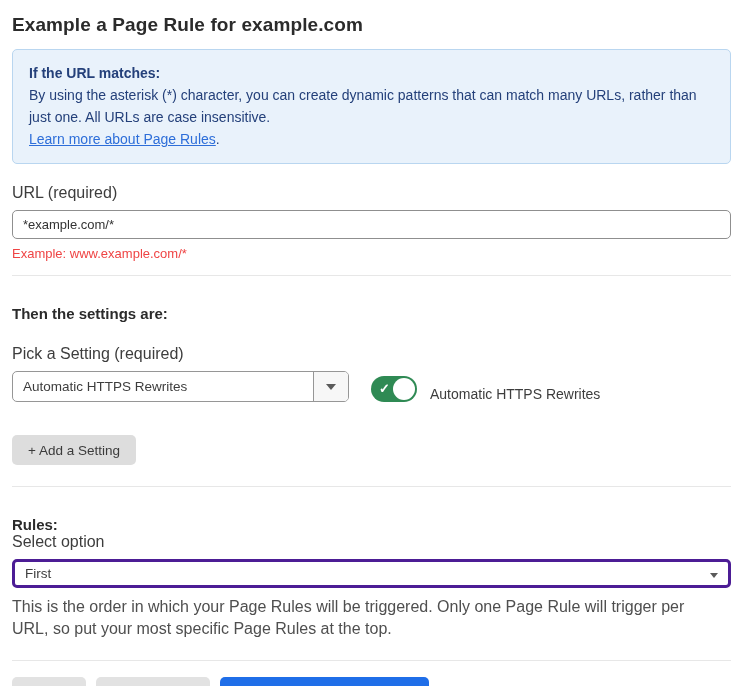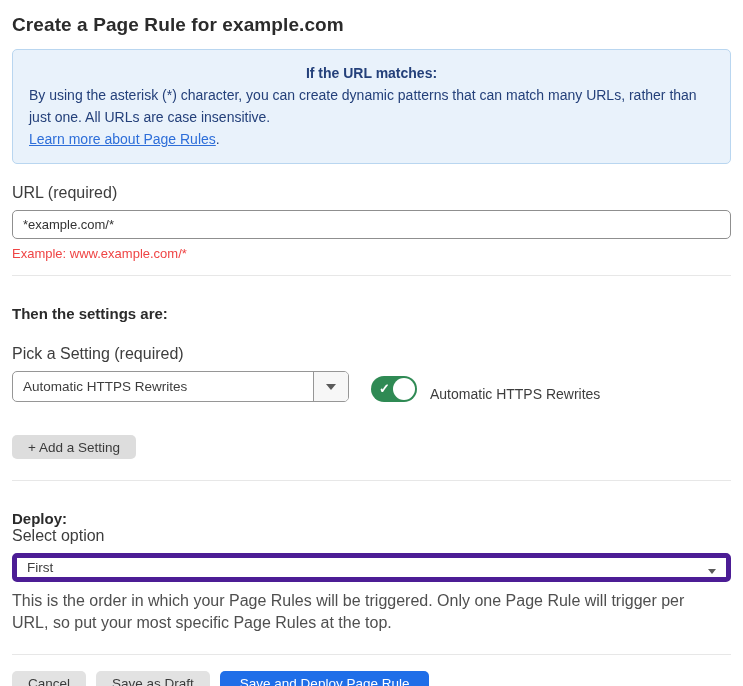--- a/index.html
+++ b/index.html
@@ -24,21 +24,21 @@
   .info-box {
     background: #e9f2fb;
     border: 1px solid #b9d6f0;
     border-radius: 5px;
     padding: 12px 16px 13px 16px;
     color: #24407a;
     font-size: 14px;
     line-height: 22px;
     margin-bottom: 20px;
   }
-  .info-box .info-heading { font-weight: bold; text-align: center; }
+  .info-box .info-heading { font-weight: bold; }
   .info-box a.info-link {
     color: #2d6ed9;
     text-decoration: underline;
     cursor: pointer;
   }
 
   .field-label {
     font-size: 16px;
     color: #3d3d3d;
     margin-bottom: 8px;
@@ -151,21 +151,21 @@
   .toggle-text {
     margin-left: 13px;
     font-size: 14px;
     color: #3d3d3d;
   }
 
   .btn {
     display: inline-flex;
     align-items: center;
     justify-content: center;
-    height: 24px;
+    height: 30px;
     border: none;
     border-radius: 5px;
     font-family: "Liberation Sans", sans-serif;
     font-size: 13.5px;
     color: #3b3b3b;
     background: #e2e2e2;
     padding: 0 16px;
     cursor: pointer;
   }
   .btn-add { margin-top: 33px; background: #dddddd; }
@@ -173,21 +173,21 @@
     background: #1f6ee8;
     color: #ffffff;
     padding: 0 20px;
   }
 
   .order-section .field-label { }
   .select-full {
     position: relative;
     width: 100%;
     height: 29px;
-    border: 5px solid #4c1d95;
+    border: 3px solid #4c1d95;
     border-radius: 5px;
     background: #ffffff;
     display: flex;
     align-items: center;
     cursor: pointer;
   }
   .select-full .select-value {
     padding: 0 10px;
     font-size: 13.5px;
     color: #3d3d3d;
@@ -213,21 +213,21 @@
     align-items: center;
     gap: 10px;
     margin-top: 16px;
   }
 </style>
 </head>
 <body>
 
 <div class="container">
 
-  <div class="page-title">Create a Page Rule for example.com</div>
+  <div class="page-title">Example a Page Rule for example.com</div>
 
   <div class="info-box">
     <div class="info-heading">If the URL matches:</div>
     <div><span>By using the asterisk (*) character, you can create dynamic patterns that can match many URLs, rather than just one. All URLs are case insensitive.</span><br>
       <a class="info-link">Learn more about Page Rules</a><span>.</span>
     </div>
   </div>
 
   <div class="field-label">URL (required)</div>
   <input class="text-input" type="text" value="*example.com/*" style="">
@@ -253,21 +253,21 @@
       </div>
       <span class="toggle-text">Automatic HTTPS Rewrites</span>
     </div>
 
     <button class="btn btn-add">+ Add a Setting</button>
   </div>
 
   <hr class="divider divider-2">
 
   <div class="order-section">
-    <div class="section-heading">Deploy:</div>
+    <div class="section-heading">Rules:</div>
     <div class="field-label">Select option</div>
 
     <div class="select-full">
       <div class="select-value">First</div>
       <span class="caret-down"></span>
     </div>
 
     <div class="order-desc">This is the order in which your Page Rules will be triggered. Only one Page Rule will trigger per URL, so put your most specific Page Rules at the top.</div>
   </div>
 

